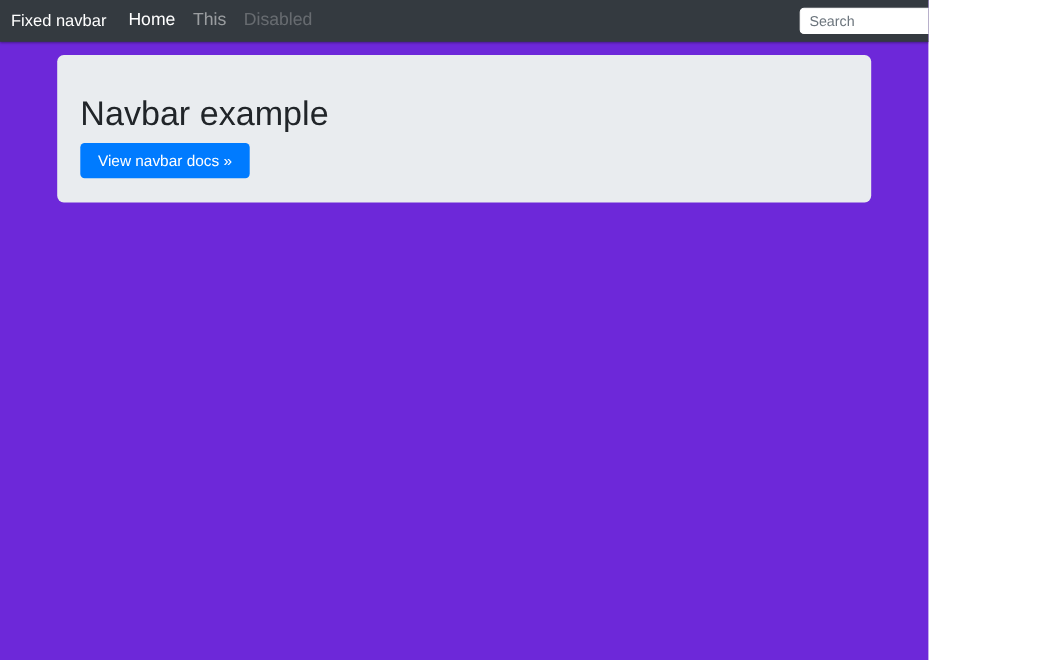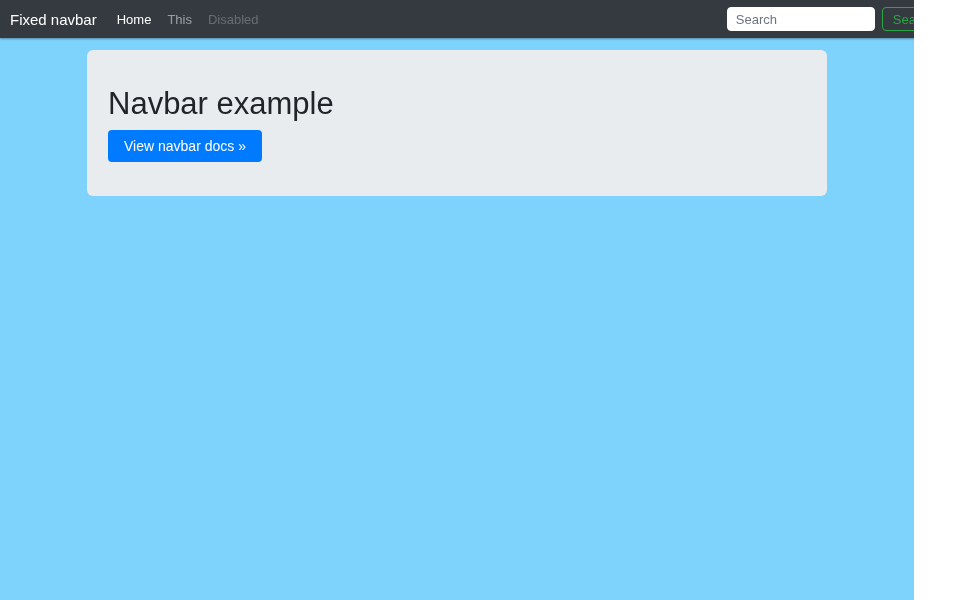--- a/index.html
+++ b/index.html
@@ -5,24 +5,24 @@
   * { box-sizing: border-box; }
   html, body {
     margin: 0;
     padding: 0;
     background: #ffffff;
     font-family: "Liberation Sans", sans-serif;
     color: #212529;
   }
   .viewport {
     position: relative;
-    width: 914px;
+    width: 844px;
     height: 600px;
     overflow: hidden;
-    background: #7dd3fc;
+    background: #6d28d9;
   }
 
   
   .navbar {
     position: absolute;
     top: 0; left: 0;
     width: 960px;
     height: 38px;
     background: #343a40;
     display: flex;
@@ -39,21 +39,21 @@
     cursor: pointer;
   }
   .navbar-nav {
     display: flex;
     align-items: center;
     list-style: none;
     margin: 0;
     padding: 0;
   }
   .nav-link {
-    font-size: 13px;
+    font-size: 16px;
     text-decoration: none;
     padding: 0 8px;
     cursor: pointer;
     white-space: nowrap;
   }
   .nav-link.active { color: #ffffff; }
   .nav-link.normal { color: rgba(255,255,255,0.5); }
   .nav-link.disabled { color: rgba(255,255,255,0.25); cursor: default; }
 
   .search-form {
@@ -90,21 +90,21 @@
 
   
   .main {
     padding-top: 50px;
   }
   .jumbotron {
     width: 740px;
     margin: 0 auto;
     background: #e9ecef;
     border-radius: 6px;
-    padding: 36px 22px 34px 21px;
+    padding: 36px 22px 22px 21px;
   }
   .jumbotron h1 {
     margin: 0 0 8px 0;
     font-size: 31px;
     font-weight: 500;
     color: #212529;
     letter-spacing: 0;
   }
   .jumbotron p {
     margin: 0 0 14px 0;

